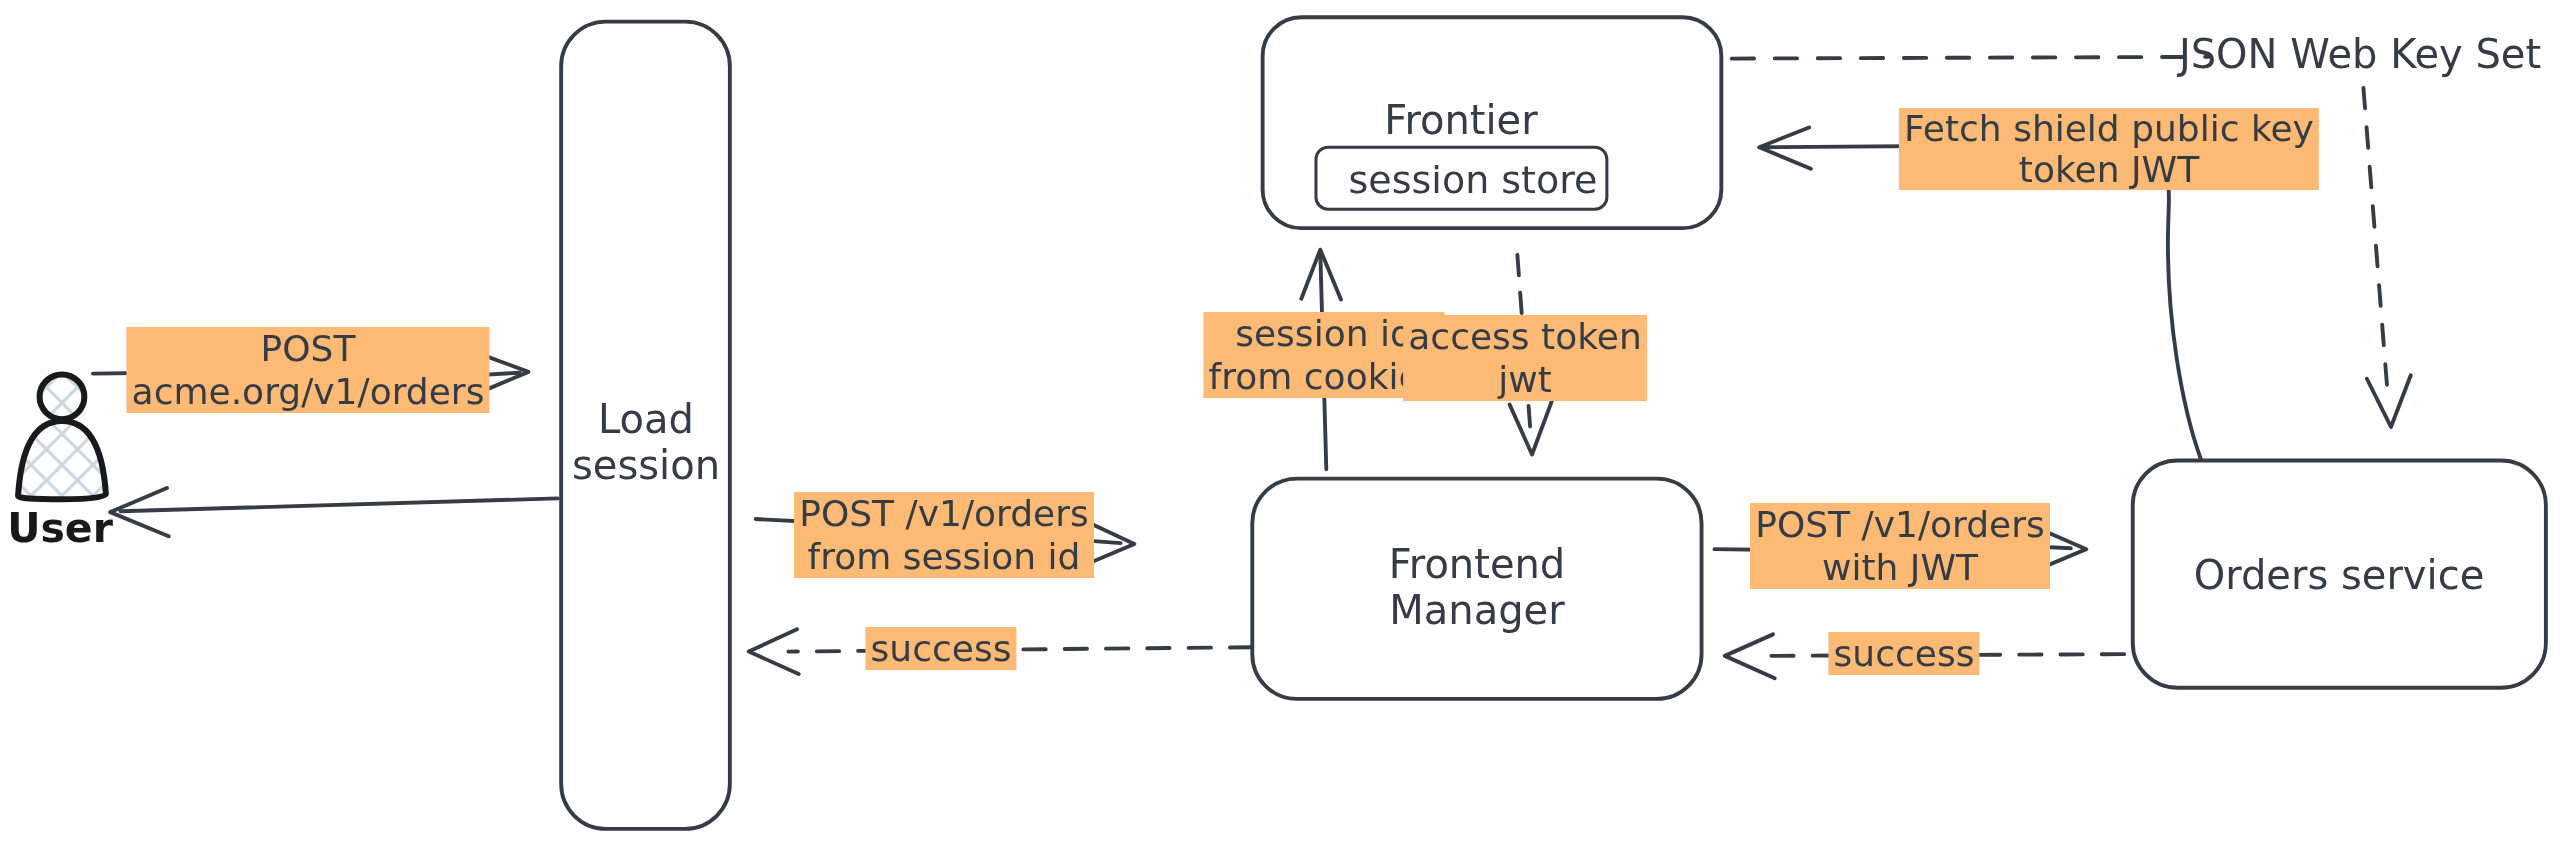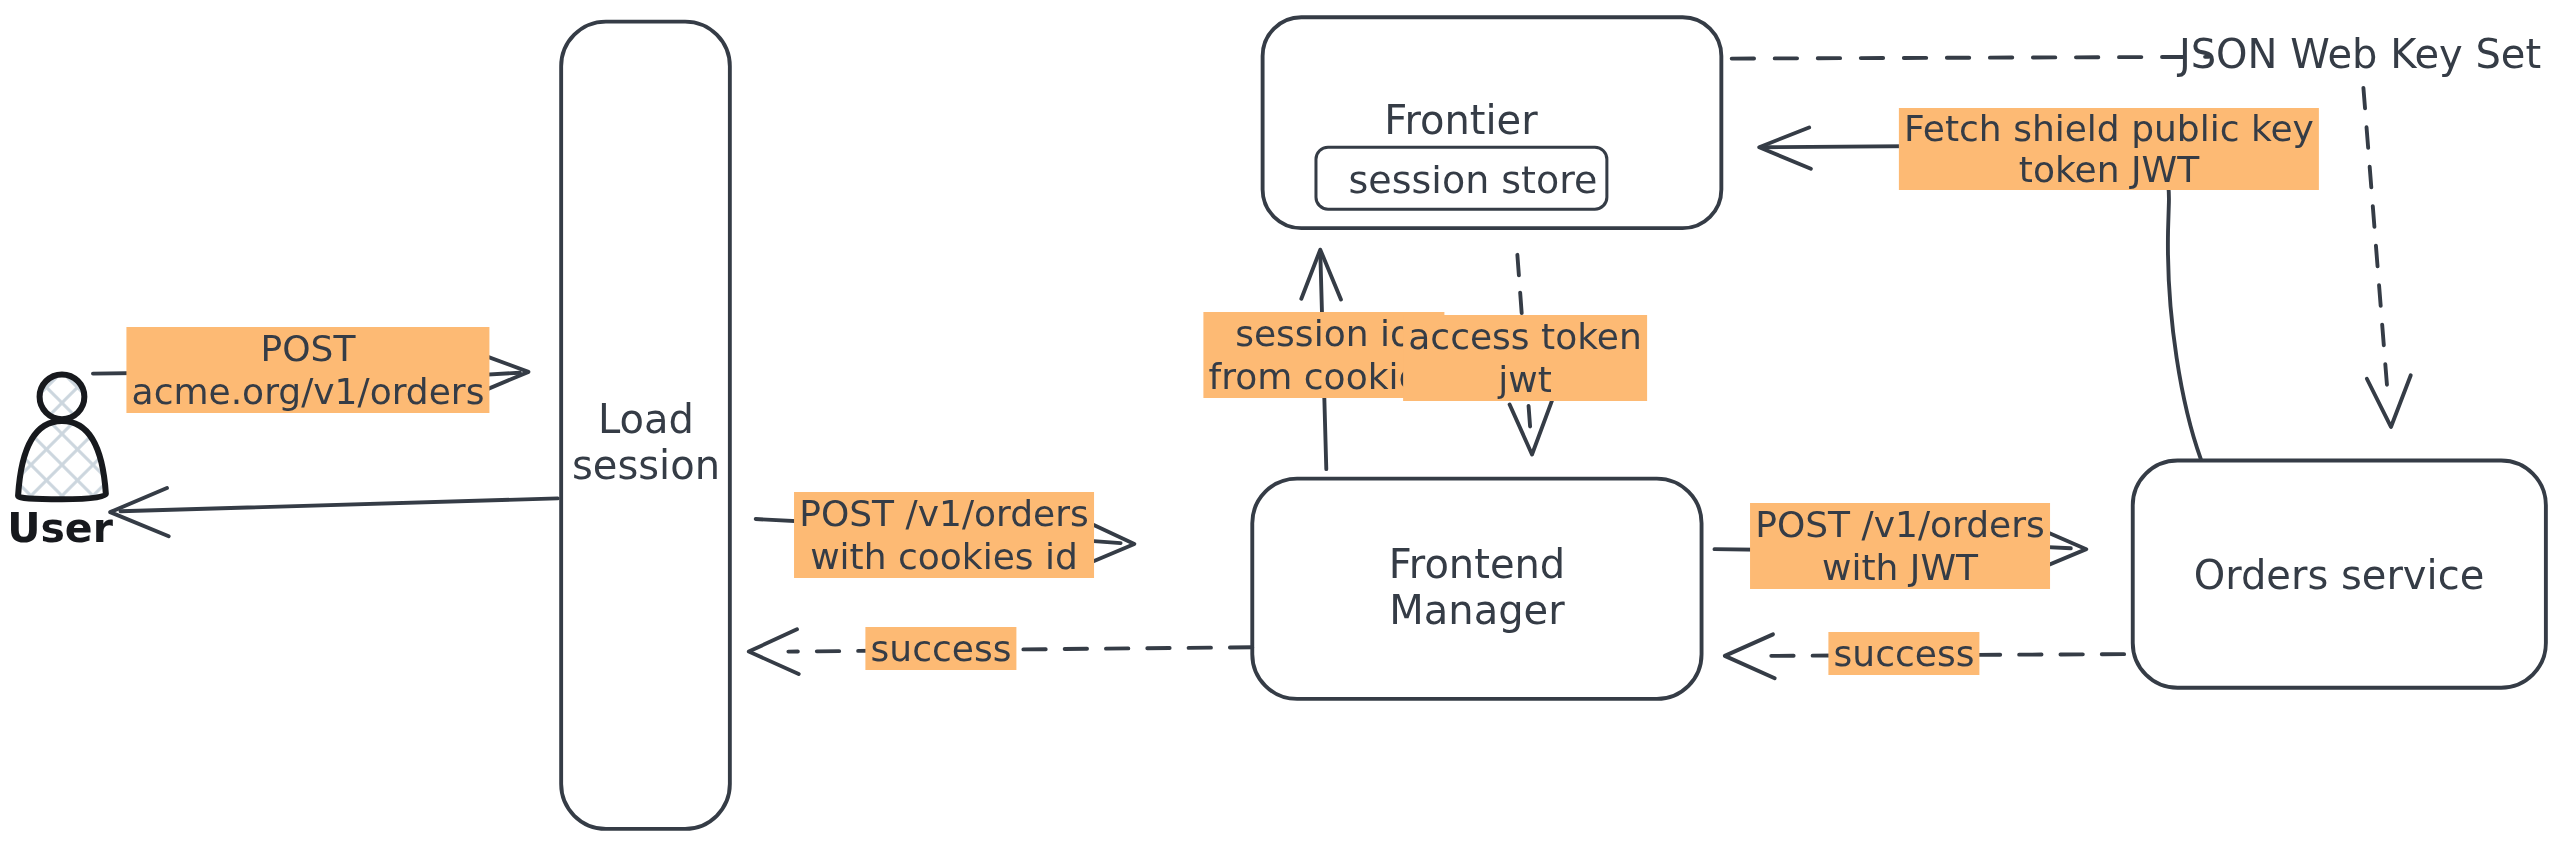--- a/index.html
+++ b/index.html
@@ -166,21 +166,21 @@
     <div>JSON Web Key Set</div>
   </div>
 
   <div class="lbl" style="left:308px; top:327px;">
     <div>POST</div>
     <div>acme.org/v1/orders</div>
   </div>
 
   <div class="lbl" style="left:944px; top:492px;">
     <div>POST /v1/orders</div>
-    <div>with cookies id</div>
+    <div>from session id</div>
   </div>
 
   <div class="lbl" style="left:941px; top:627px;">
     <div>success</div>
   </div>
 
   <div class="lbl" style="left:1900px; top:503px;">
     <div>POST /v1/orders</div>
     <div>with JWT</div>
   </div>

